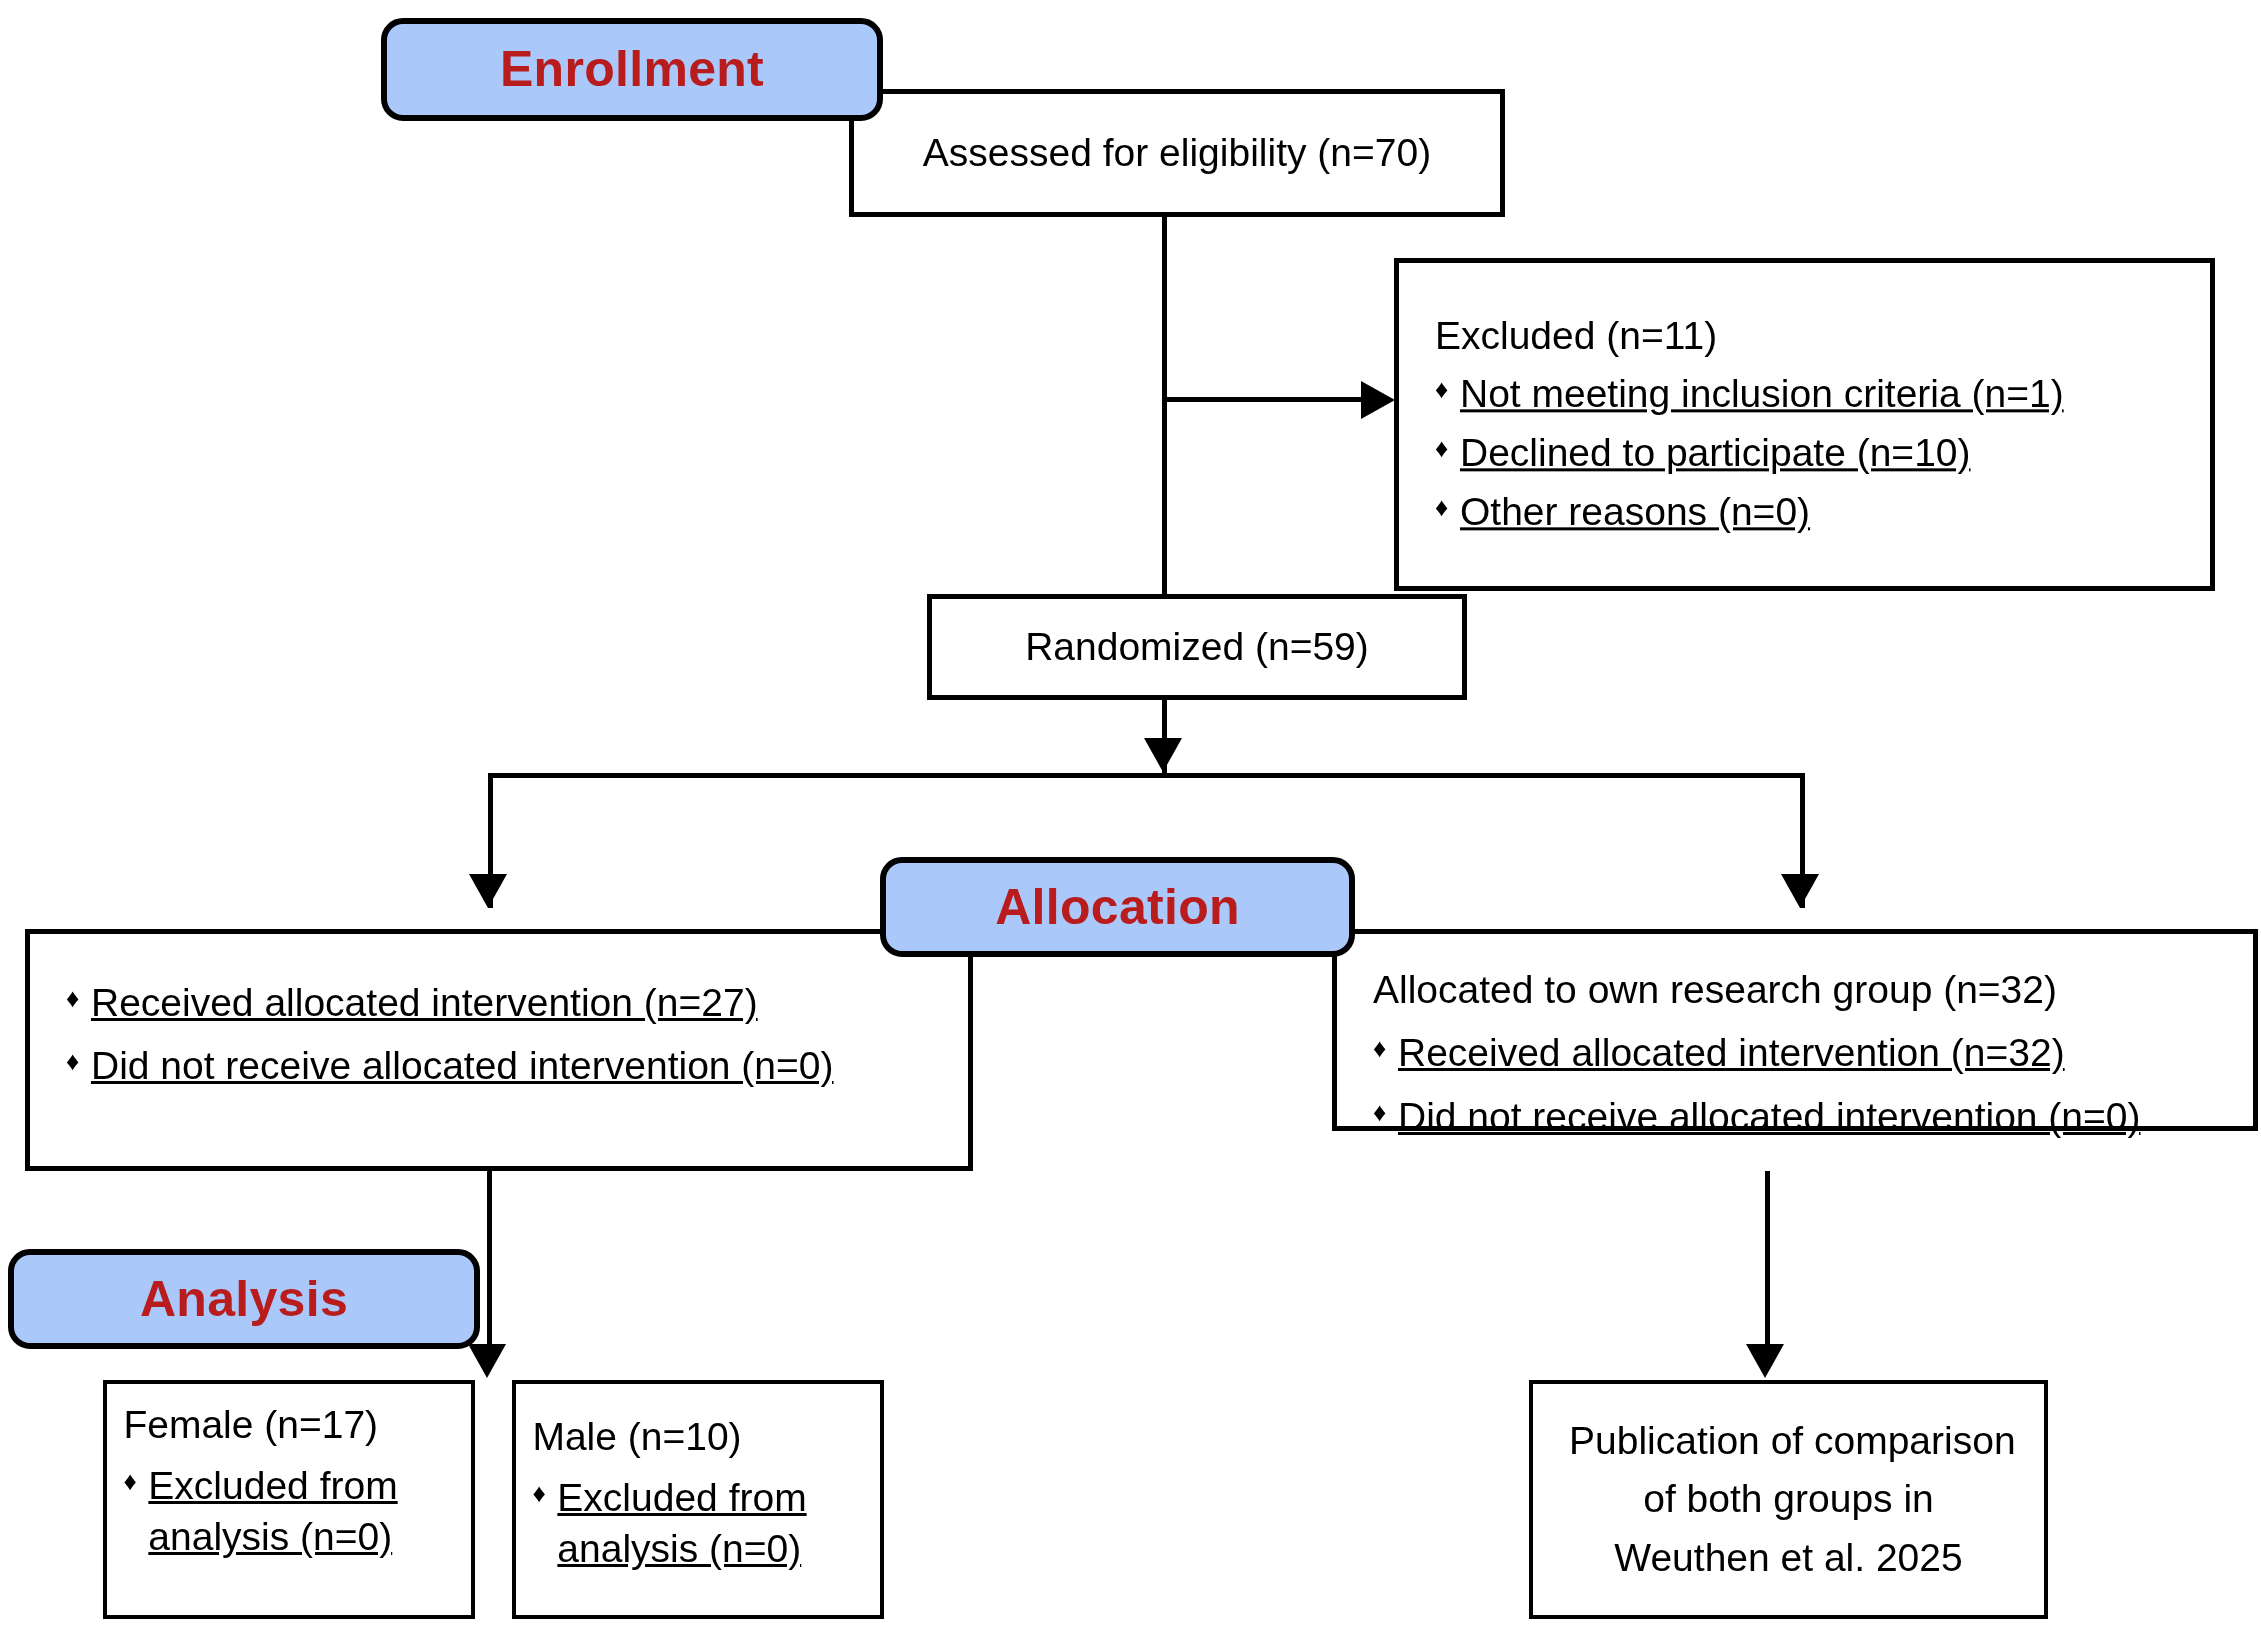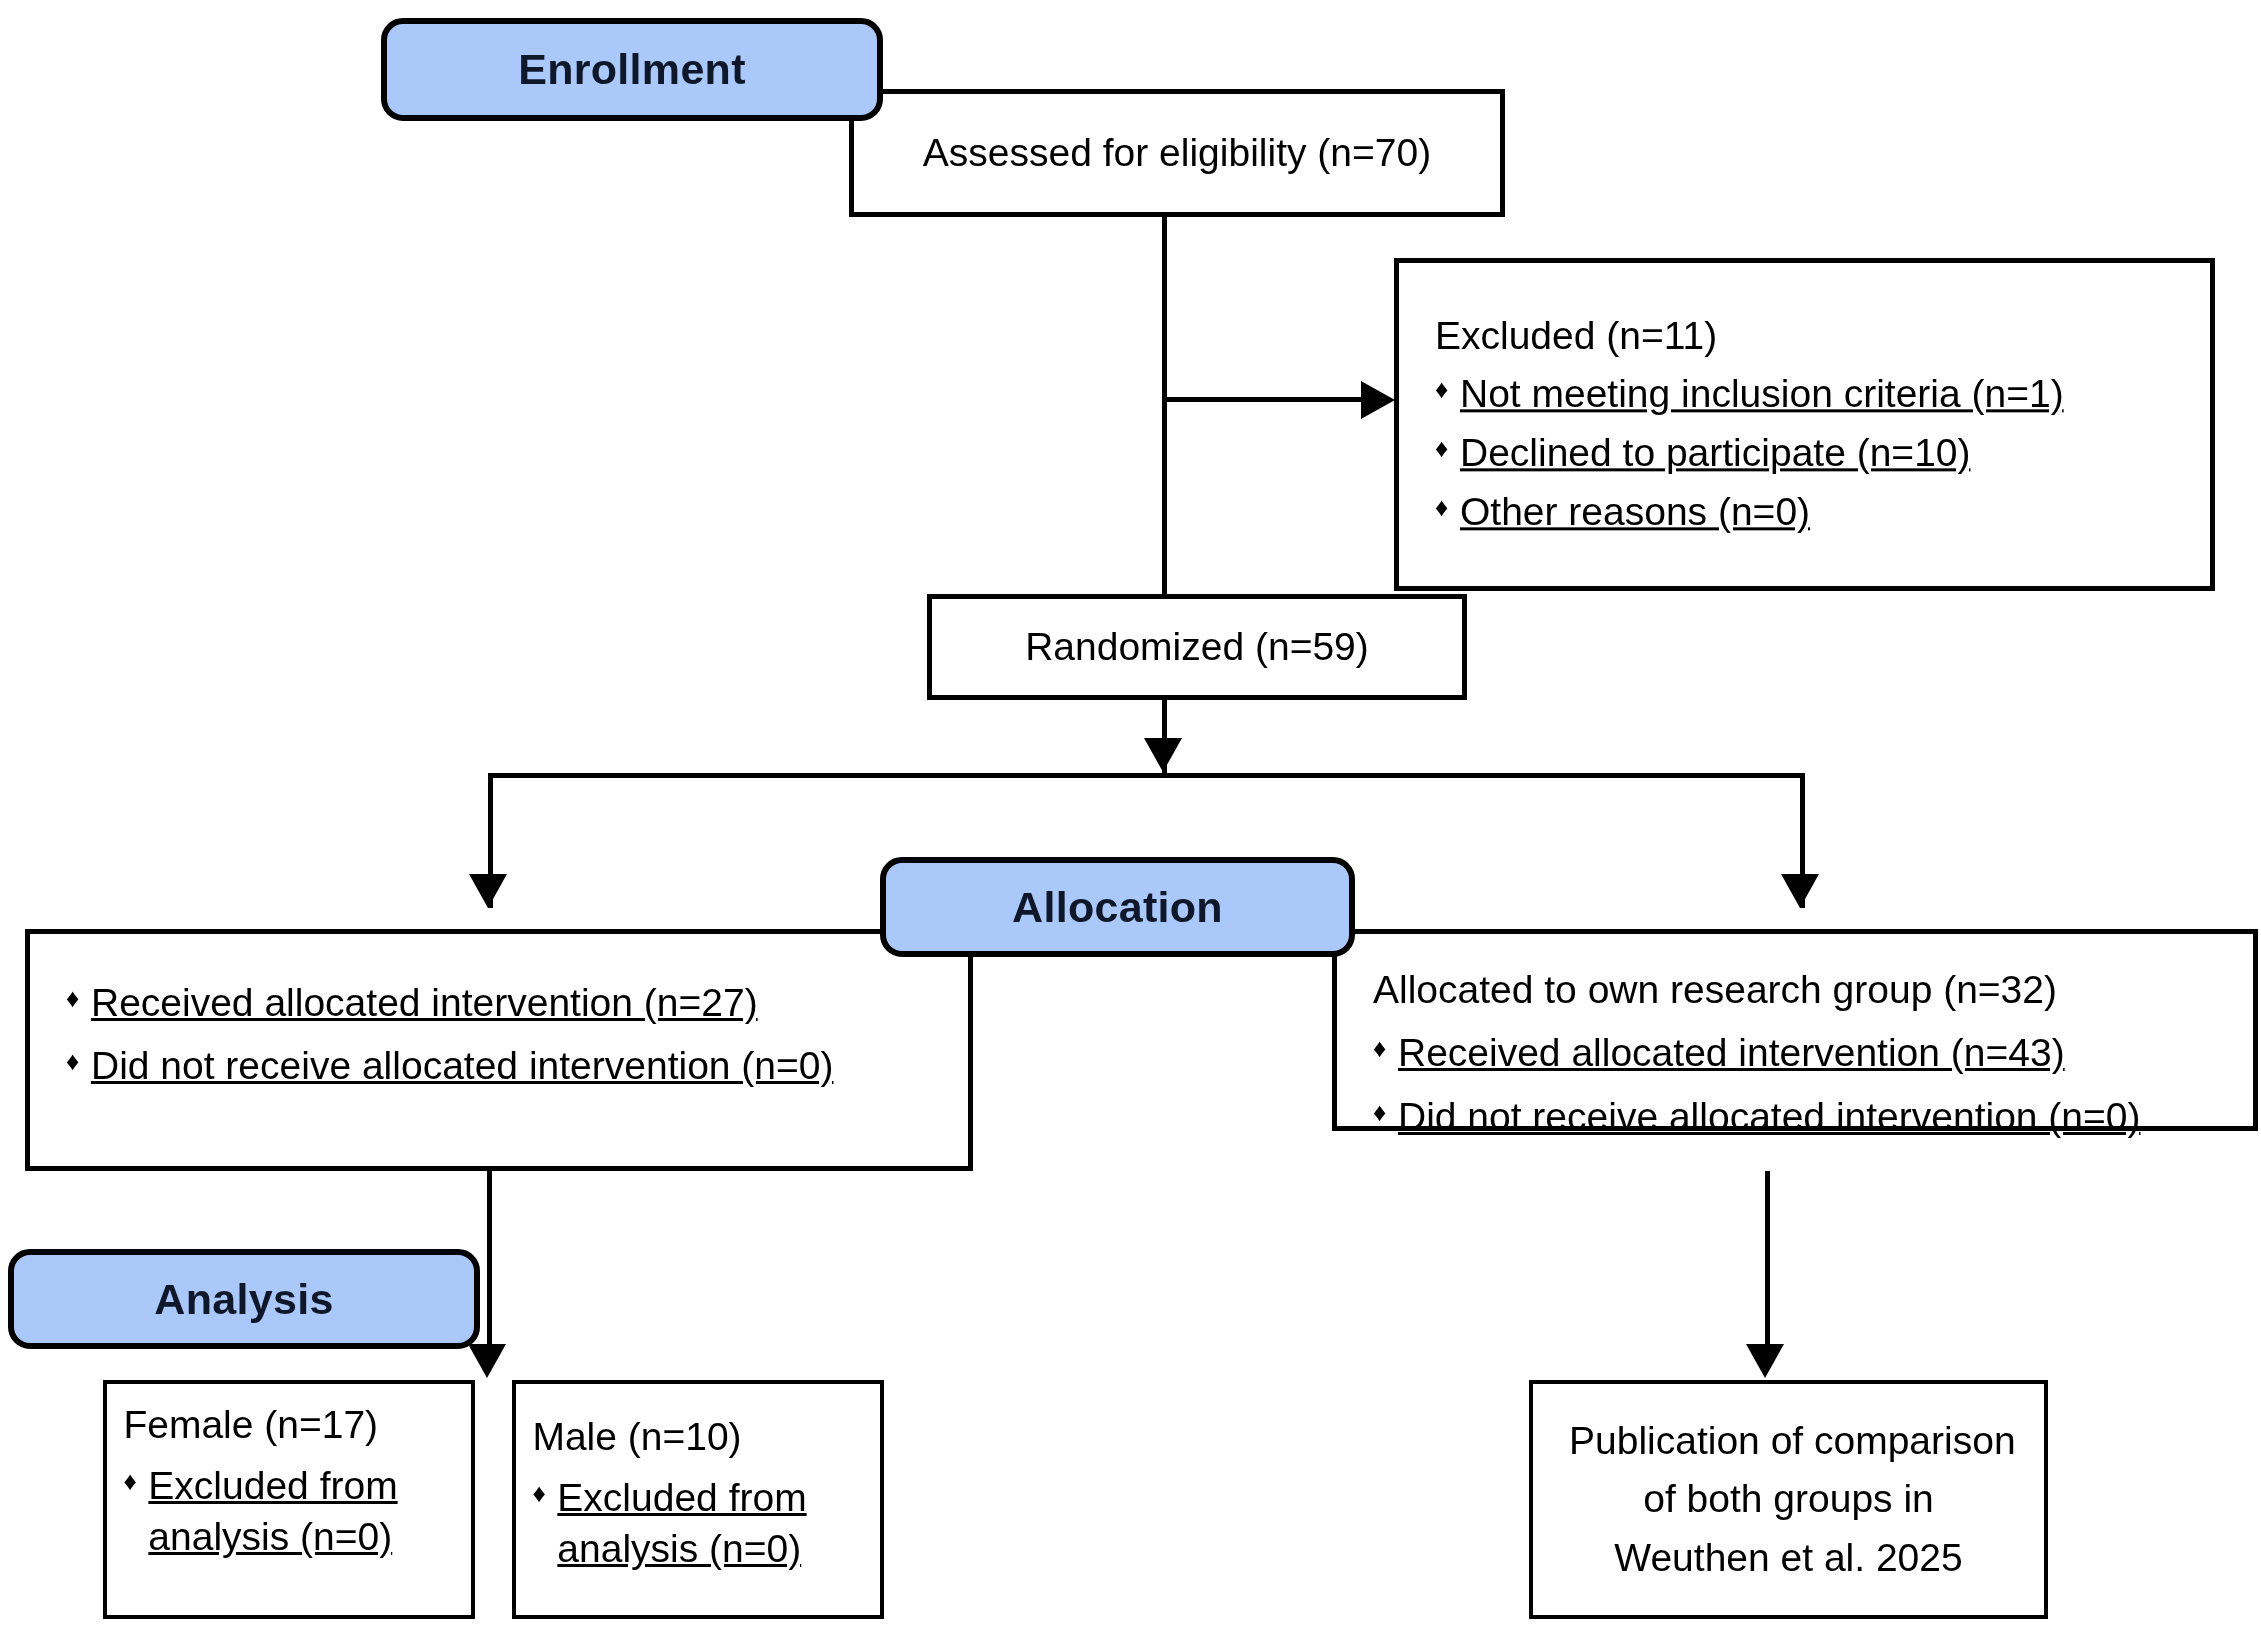--- a/index.html
+++ b/index.html
@@ -59,23 +59,23 @@
     box-sizing: border-box;
     background: #aac9fa;
     border: 6.5px solid #000000;
     border-radius: 22px;
     display: flex;
     align-items: center;
     justify-content: center;
     z-index: 40;
   }
   .banner span {
-    color: #0f172a;
+    color: #b91c1c;
     font-weight: bold;
-    font-size: 43px;
+    font-size: 50px;
     letter-spacing: 0.3px;
     font-family: "Liberation Sans", sans-serif;
   }
 
   
   .vline {
     position: absolute;
     background: #000000;
     width: 5.3px;
     z-index: 5;
@@ -168,21 +168,21 @@
         <span class="btext">Did not receive allocated intervention (n=0)</span>
       </div>
     </div>
   </div>
 
   <div class="box" style="left:1332px; top:929px; width:926px; height:202px;">
     <div class="box-inner t-left" style="top:30.5px;">
       <span class="line-row">Allocated to own research group (n=32)</span>
       <div class="bullet-row" style="margin-top:13px;">
         <span class="dia">♦</span>
-        <span class="btext">Received allocated intervention (n=43)</span>
+        <span class="btext">Received allocated intervention (n=32)</span>
       </div>
       <div class="bullet-row" style="margin-top:13px;">
         <span class="dia">♦</span>
         <span class="btext">Did not receive allocated intervention (n=0)</span>
       </div>
     </div>
   </div>
 
   <div class="box thin" style="left:103px; top:1380px; width:372px; height:239px;">
     <div class="box-inner t-left" style="top:16px; padding:0 16.4px;">

